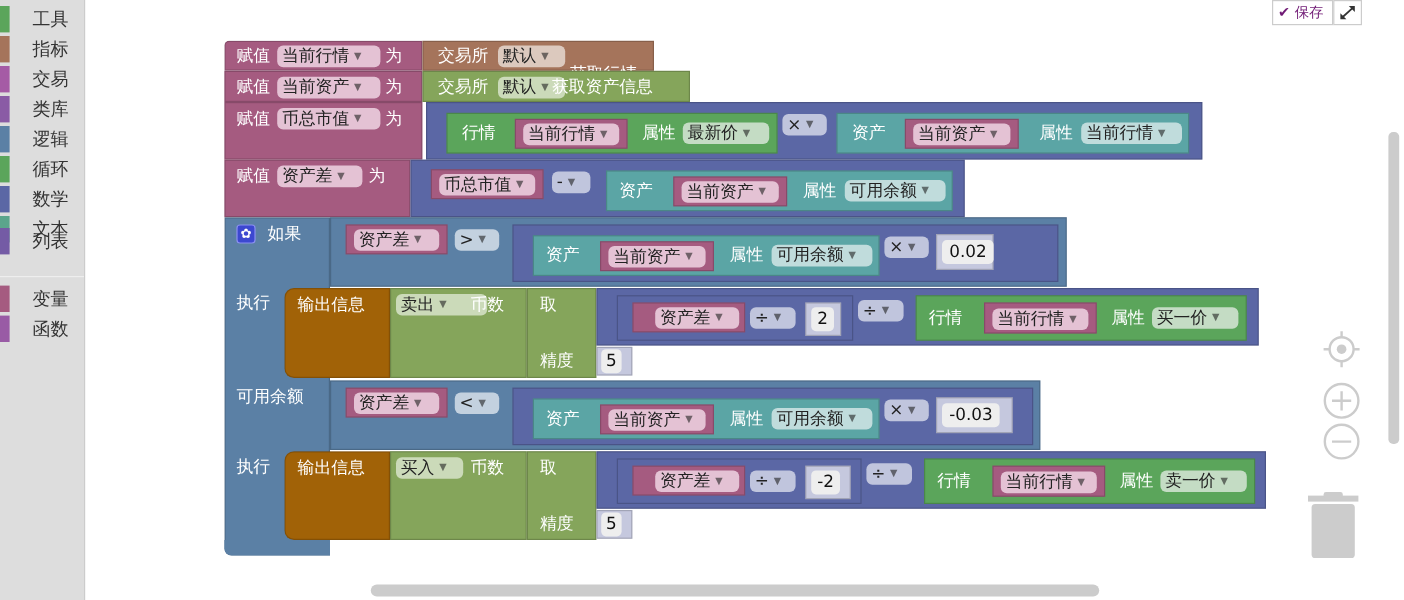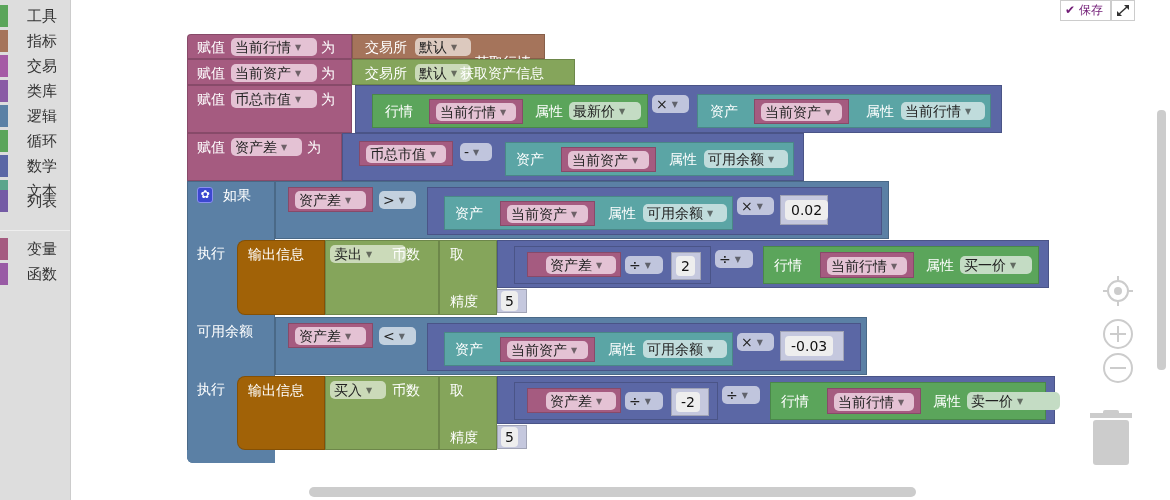--- a/index.html
+++ b/index.html
@@ -281,21 +281,21 @@
         <span class="num" style="left:4px;top:3px;padding:0 5px">-2</span>
       </div>
     </div>
     <span class="dd c-math-dd" style="left:224px;top:9px;width:38px"><span>÷</span><span class="arr">▼</span></span>
     <div class="blk c-tick" style="left:272px;top:5px;width:276px;height:38px">
       <span class="txt" style="left:10px;top:9px">行情</span>
       <div class="blk c-var" style="left:56px;top:5px;width:94px;height:26px">
         <span class="dd c-var-dd" style="left:6px;top:4px;width:80px"><span>当前行情</span><span class="arr">▼</span></span>
       </div>
       <span class="txt" style="left:162px;top:9px">属性</span>
-      <span class="dd c-tick-dd" style="left:196px;top:9px;width:93px"><span>卖一价</span><span class="arr">▼</span></span>
+      <span class="dd c-tick-dd" style="left:196px;top:9px;width:72px"><span>卖一价</span><span class="arr">▼</span></span>
     </div>
   </div>
 
   <div id="save-btn">
     <span style="font-weight:bold">✔</span>
     <span>保存</span>
   </div>
   <div id="fullscreen-btn">
     <svg width="22" height="19" viewBox="0 0 22 19">
       <path d="M6 14 L16 5" stroke="#333" stroke-width="1.5"></path>

